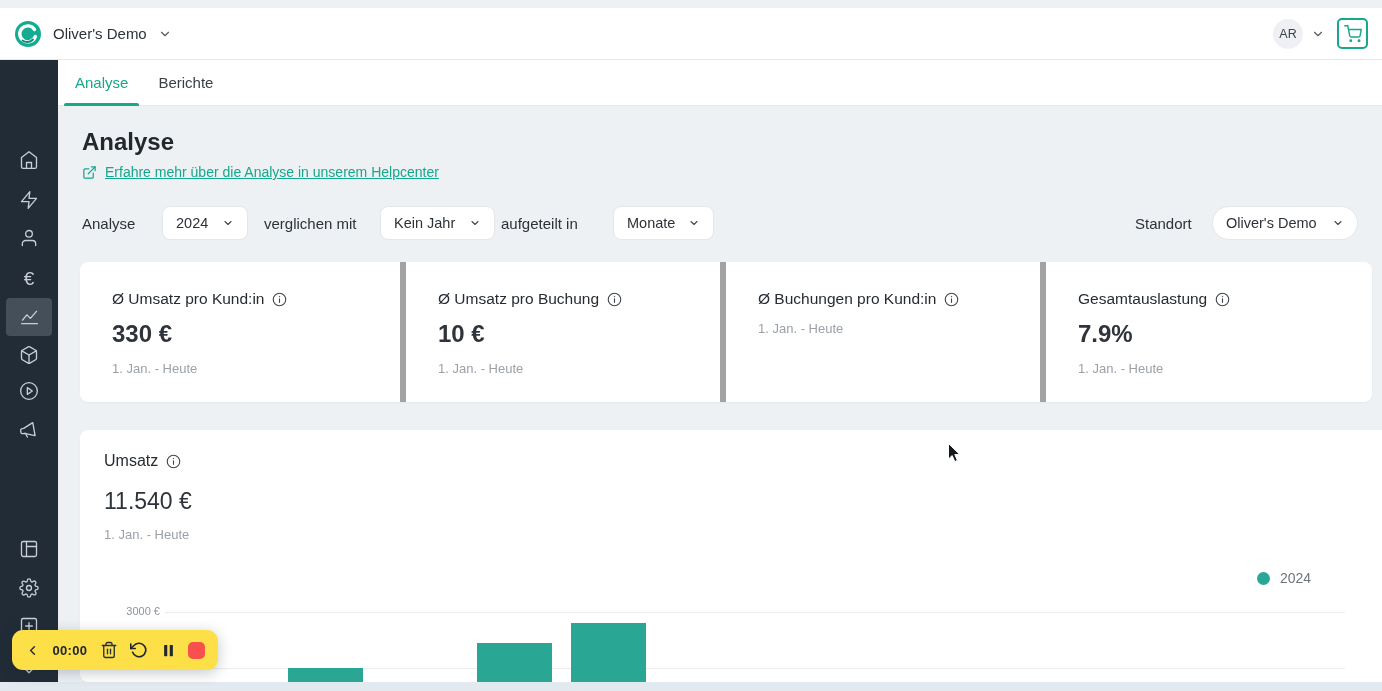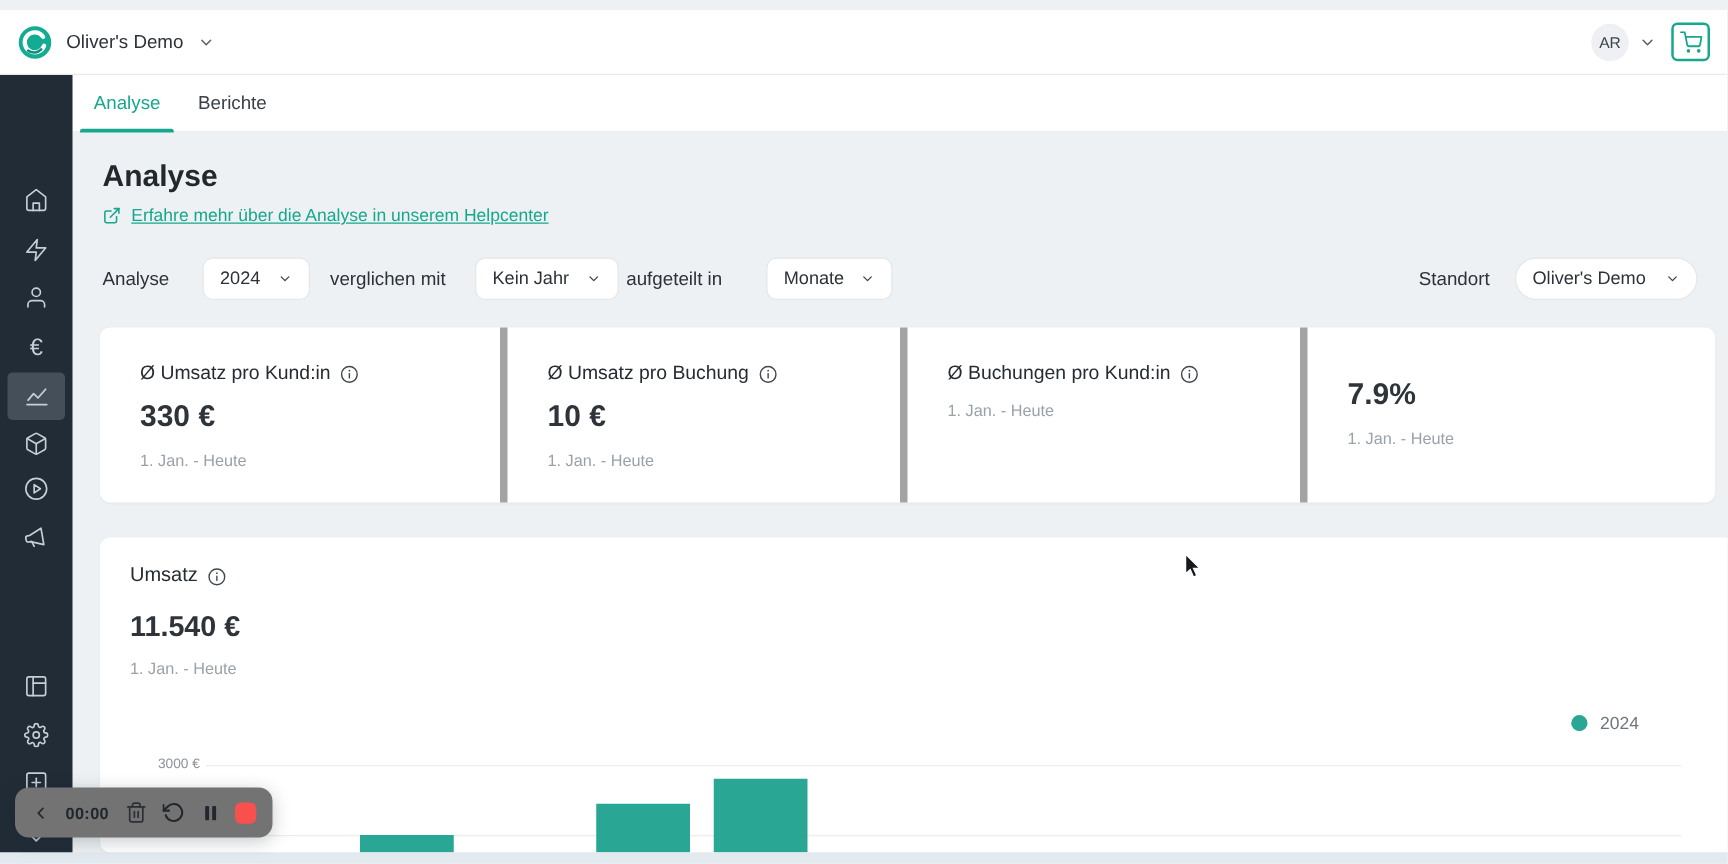--- a/index.html
+++ b/index.html
@@ -63,35 +63,35 @@
   .kpi-title { display:flex; align-items:center; gap:8px; font-size:15.5px; font-weight:500; color:#262c32; }
   .kpi-value { margin-top:12px; font-size:24px; font-weight:600; color:#2e343a; }
   .kpi-period { margin-top:13px; font-size:13px; color:#9aa1a8; }
   .info-ic { color:#40474e; cursor:pointer; }
 
   
   .chart-card { position:absolute; left:80px; top:430px; width:1368px; height:252px;
     background:#fff; border-radius:8px; overflow:hidden; box-shadow:0 1px 2px rgba(20,30,40,.04); }
   .chart-title { position:absolute; left:24px; top:22px; display:flex; align-items:center; gap:8px;
     font-size:16px; font-weight:500; color:#262c32; }
-  .chart-value { position:absolute; left:24px; top:58px; font-size:23px; font-weight:700; color:#2e343a; }
+  .chart-value { position:absolute; left:24px; top:58px; font-size:23px; font-weight:400; color:#2e343a; }
   .chart-period { position:absolute; left:24px; top:97px; font-size:13px; color:#9aa1a8; }
   .legend { position:absolute; left:1177px; top:140px; display:flex; align-items:center; gap:10px;
     font-size:14px; color:#6f757c; cursor:pointer; }
   .legend-dot { width:13px; height:13px; border-radius:50%; background:#29a794; }
   .gridline { position:absolute; left:85px; width:1180px; height:1px; background:#ececee; }
   .grid-label { position:absolute; left:30px; width:50px; text-align:right;
     font-size:11px; color:#8d939a; }
   .bar { position:absolute; width:75px; background:#29a794; }
 
   
   .bottom-strip { position:absolute; left:0; top:682px; width:1382px; height:9px; background:#e2eaf0; z-index:6; }
 
   
-  .recorder { position:absolute; left:12px; top:630px; width:206px; height:40px; background:#737373;
+  .recorder { position:absolute; left:12px; top:630px; width:206px; height:40px; background:#fde047;
     border-radius:11px; box-shadow:0 3px 14px rgba(25,35,45,.25);
     display:flex; align-items:center; justify-content:space-between; padding:0 13px; z-index:50; }
   .rec-time { font-size:13px; font-weight:600; color:#20262c; letter-spacing:.3px; }
   .rec-btn { display:flex; align-items:center; justify-content:center; cursor:pointer; background:none; border:none; padding:0; }
   .stop-sq { width:17px; height:17px; background:#f8514d; border-radius:5px; }
 
   .cursor { position:absolute; left:948px; top:443px; z-index:100; pointer-events:none; }
 </style>
 </head>
 <body>
@@ -277,20 +277,28 @@
         <span>Ø Buchungen pro Kund:in</span>
       <svg class="info-ic" width="15" height="15" viewBox="0 0 24 24" fill="none" stroke="currentColor" stroke-width="1.8" stroke-linecap="round">
           <circle cx="12" cy="12" r="10"></circle>
           <line x1="12" y1="11" x2="12" y2="16.5"></line>
           <circle cx="12" cy="7.3" r="1.1" fill="currentColor" stroke="none"></circle>
         </svg>
     </div>
     <div class="kpi-period">1. Jan. - Heute</div>
   </div>
   <div class="kpi-cell">
+    <div class="kpi-title">
+        <span>Gesamtauslastung</span>
+      <svg class="info-ic" width="15" height="15" viewBox="0 0 24 24" fill="none" stroke="currentColor" stroke-width="1.8" stroke-linecap="round">
+          <circle cx="12" cy="12" r="10"></circle>
+          <line x1="12" y1="11" x2="12" y2="16.5"></line>
+          <circle cx="12" cy="7.3" r="1.1" fill="currentColor" stroke="none"></circle>
+        </svg>
+    </div>
     <div class="kpi-value">7.9%</div>
     <div class="kpi-period">1. Jan. - Heute</div>
   </div>
 </div>
 
 <div class="chart-card">
   <div class="chart-title">
     <span>Umsatz</span>
     <svg class="info-ic" width="15" height="15" viewBox="0 0 24 24" fill="none" stroke="currentColor" stroke-width="1.8" stroke-linecap="round">
         <circle cx="12" cy="12" r="10"></circle>

